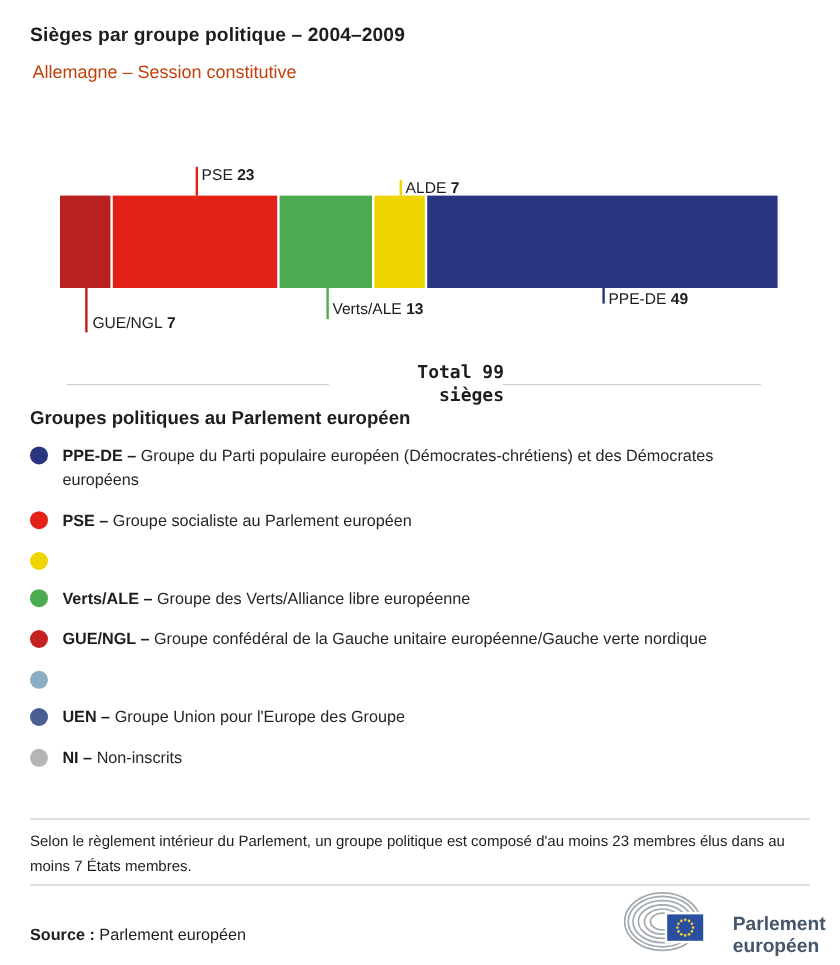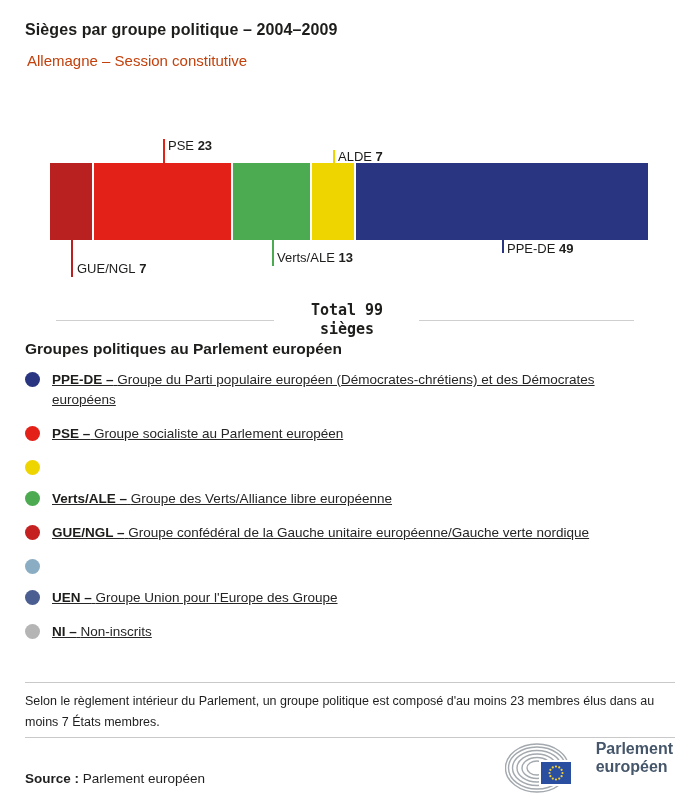--- a/index.html
+++ b/index.html
@@ -12,35 +12,35 @@
   .title{left:25px;top:21px;font-size:16px;font-weight:bold;color:#1d1d1b;letter-spacing:.1px;}
   .subtitle{left:27px;top:52px;font-size:15px;font-weight:400;color:#c2410c;}
   
   .bar{left:50px;top:163px;width:598px;height:77px;display:flex;gap:2px;}
   .bar > div{height:100%;}
   .leader{width:2px;}
   .bar-label{font-size:13px;white-space:nowrap;color:#1d1d1b;}
   .bar-label b{font-weight:bold;}
   
   .total-line{height:1px;background:#cfcfcf;}
-  .total-text{left:274px;top:301px;width:146px;text-align:center;
+  .total-text{left:274px;top:301px;width:146px;text-align:right;
     font-family:"DejaVu Sans Mono",monospace;font-weight:bold;font-size:15px;line-height:19px;color:#1d1d1b;}
   
   .legend-heading{left:25px;top:340px;font-size:15.5px;font-weight:bold;color:#1d1d1b;}
   .legend{left:25px;top:370px;width:610px;}
   .legend-row{display:flex;align-items:flex-start;margin-bottom:14px;}
   .legend-dot{width:15px;height:15px;border-radius:50%;flex:0 0 15px;margin-right:12px;margin-top:2px;}
-  .legend-text{font-size:13.5px;line-height:20px;color:#262626;max-width:570px;text-decoration:underline;}
+  .legend-text{font-size:13.5px;line-height:20px;color:#262626;max-width:570px;}
   .legend-text b{font-weight:bold;color:#1d1d1b;}
   
   .rule{left:25px;width:650px;height:1px;background:#c9c9c9;}
   .note{left:25px;top:691px;width:645px;font-size:12.5px;line-height:21px;color:#1f1f1f;}
   .source{left:25px;top:771px;font-size:13.5px;color:#1f1f1f;}
   .source b{font-weight:bold;}
-  .logo{right:27px;top:740px;display:flex;align-items:flex-start;gap:9px;}
+  .logo{right:12px;top:740px;display:flex;align-items:flex-end;gap:9px;}
   .logo-text{font-size:16px;line-height:18px;font-weight:bold;color:#45566a;}
 </style>
 </head>
 <body>
 
 <div class="abs title">Sièges par groupe politique – 2004–2009</div>
 <div class="abs subtitle">Allemagne – Session constitutive</div>
 
 <div class="abs bar">
     <div style="flex-grow: 7; background: rgb(185, 33, 32);"></div>

